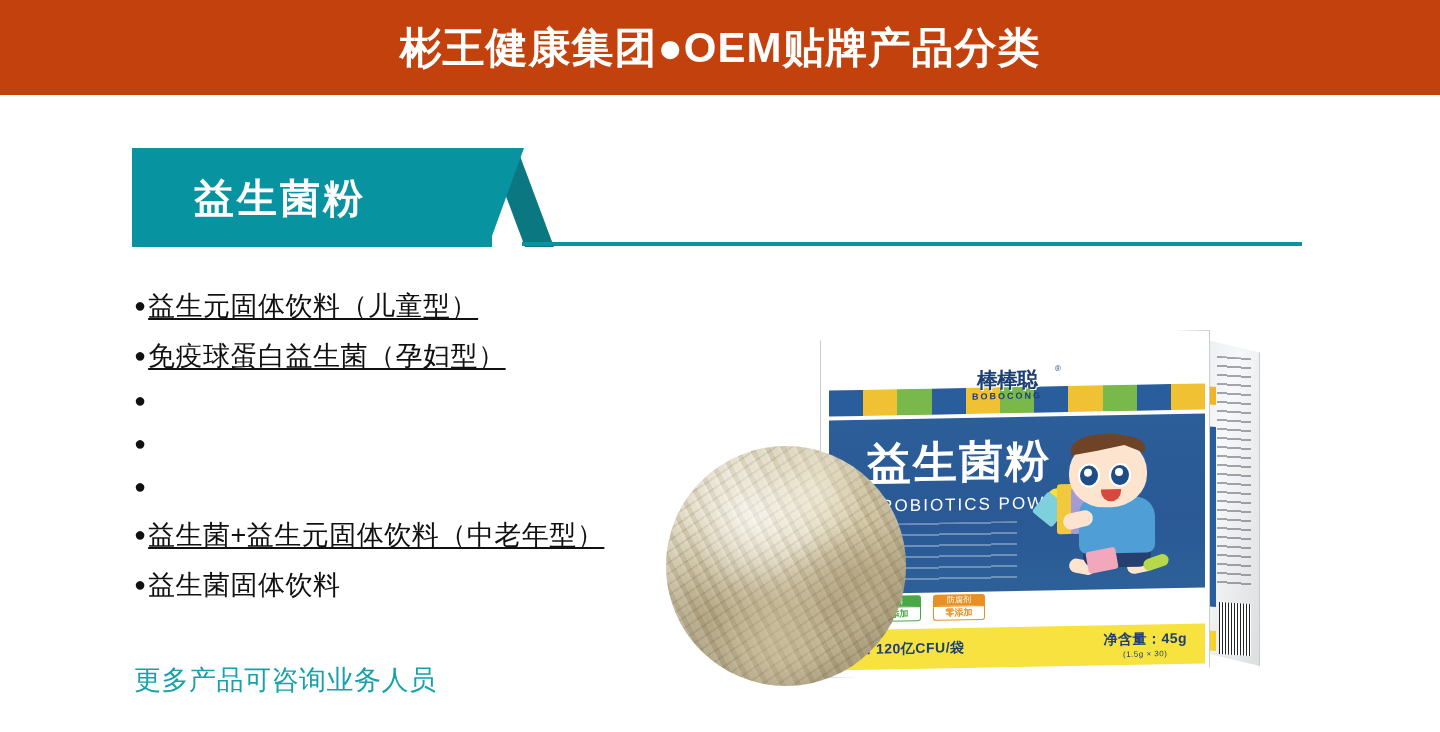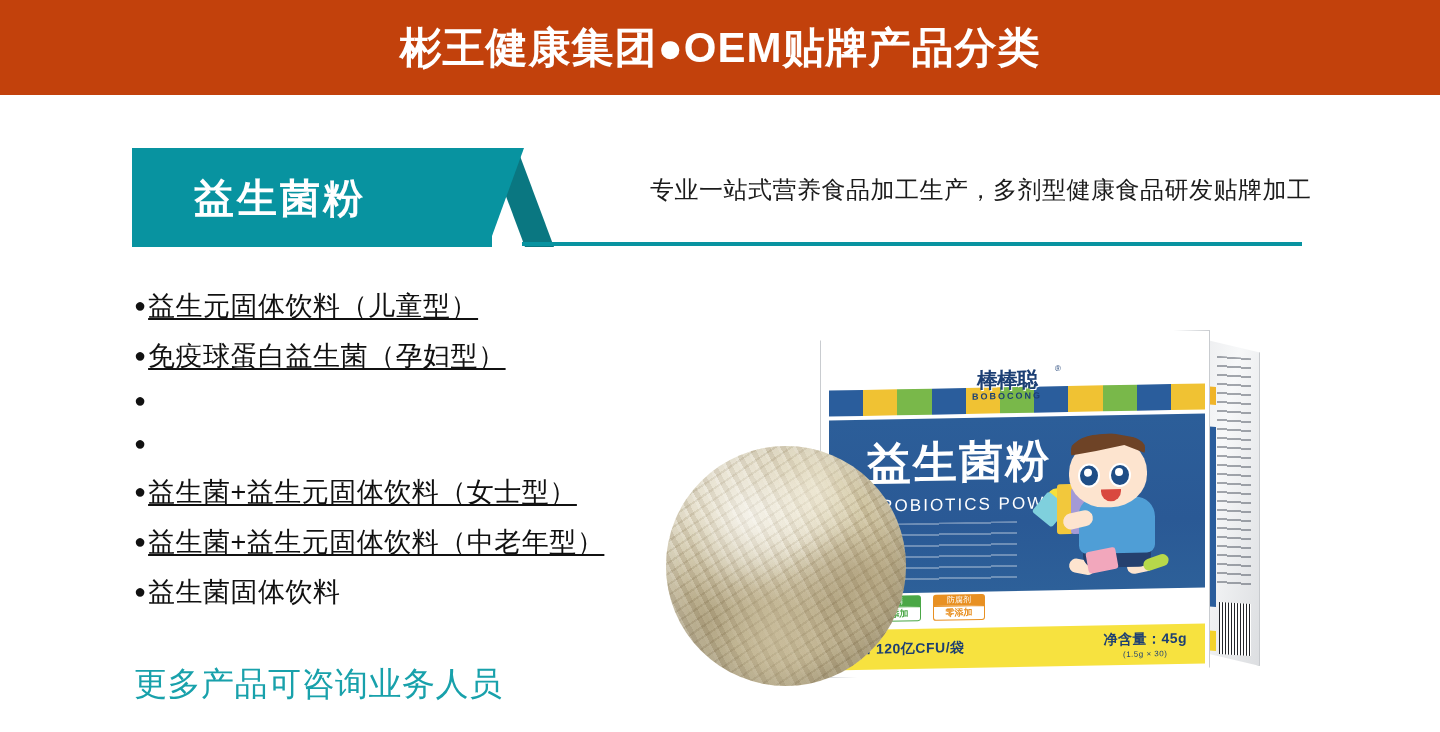--- a/index.html
+++ b/index.html
@@ -97,21 +97,21 @@
     transform: translateY(-3px);
   }
   .item-text { letter-spacing: 0.5px; }
   .item-text.underlined {
     text-decoration: underline;
     text-underline-offset: 3px;
     text-decoration-thickness: 1.5px;
   }
   .footnote {
     position: absolute; left: 134px; top: 667px;
-    font-size: 33px;
+    font-size: 27px;
     color: #18a1ab;
     letter-spacing: 0.5px;
     line-height: 1;
     white-space: nowrap;
   }
 
   
   .product-art {
     position: absolute; left: 640px; top: 320px;
     width: 680px; height: 400px;
@@ -355,41 +355,39 @@
     <div class="header-title">彬王健康集团●OEM贴牌产品分类</div>
   </div>
 
   <div class="section-band">
     <div class="badge">
       <div class="badge-label">益生菌粉</div>
     </div>
     <div class="badge-wedge"></div>
     <div class="badge-notch"></div>
     <div class="band-rule"></div>
-    <div class="tagline">专业一站式营养食品加工生产，多剂型健康食品研发贴牌加工</div>
   </div>
 
   <div class="product-list">
     <div class="list-item">
       <span class="bullet">●</span>
       <span class="item-text underlined">益生元固体饮料（儿童型）</span>
     </div>
     <div class="list-item">
       <span class="bullet">●</span>
       <span class="item-text underlined">免疫球蛋白益生菌（孕妇型）</span>
     </div>
     <div class="list-item">
       <span class="bullet">●</span>
     </div>
     <div class="list-item">
       <span class="bullet">●</span>
     </div>
     <div class="list-item">
       <span class="bullet">●</span>
-      <span class="item-text underlined">益生菌+益生元固体饮料（女士型）</span>
     </div>
     <div class="list-item">
       <span class="bullet">●</span>
       <span class="item-text underlined">益生菌+益生元固体饮料（中老年型）</span>
     </div>
     <div class="list-item">
       <span class="bullet">●</span>
       <span class="item-text">益生菌固体饮料</span>
     </div>
   </div>

